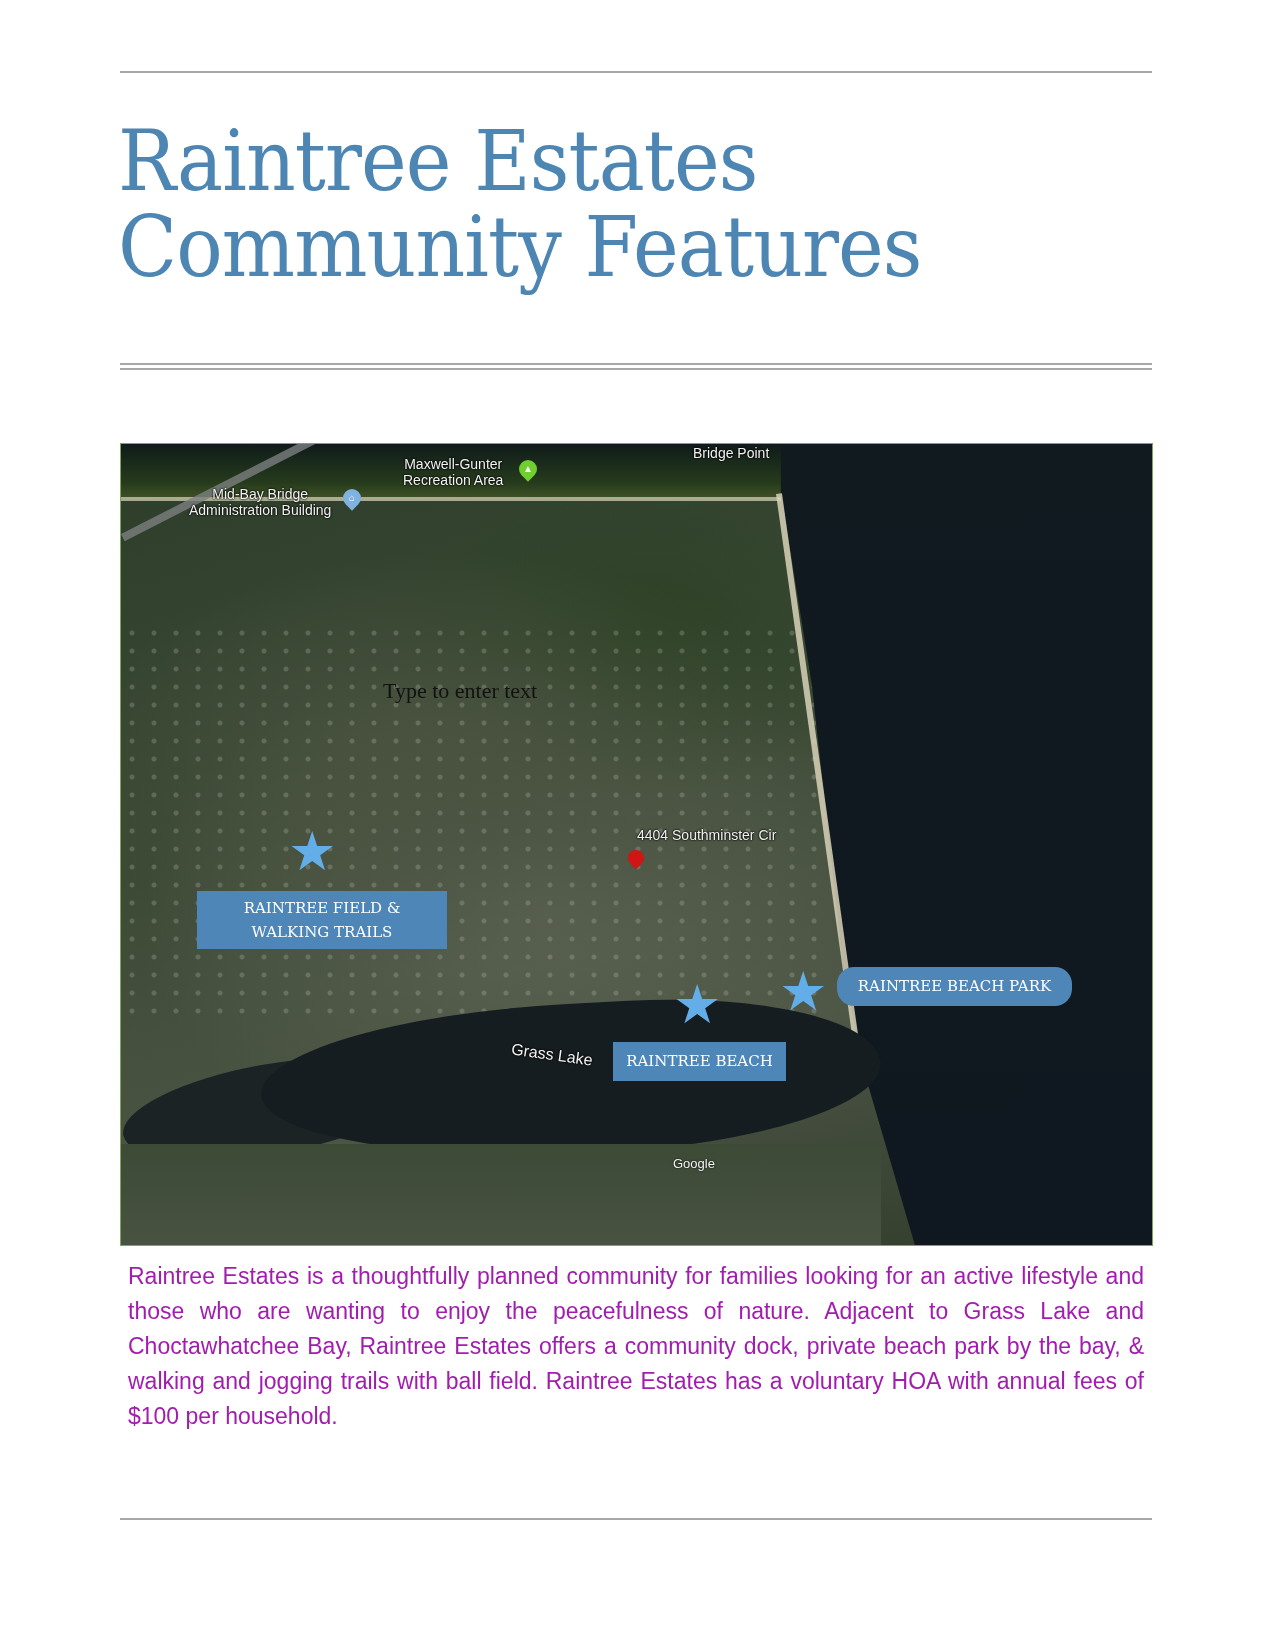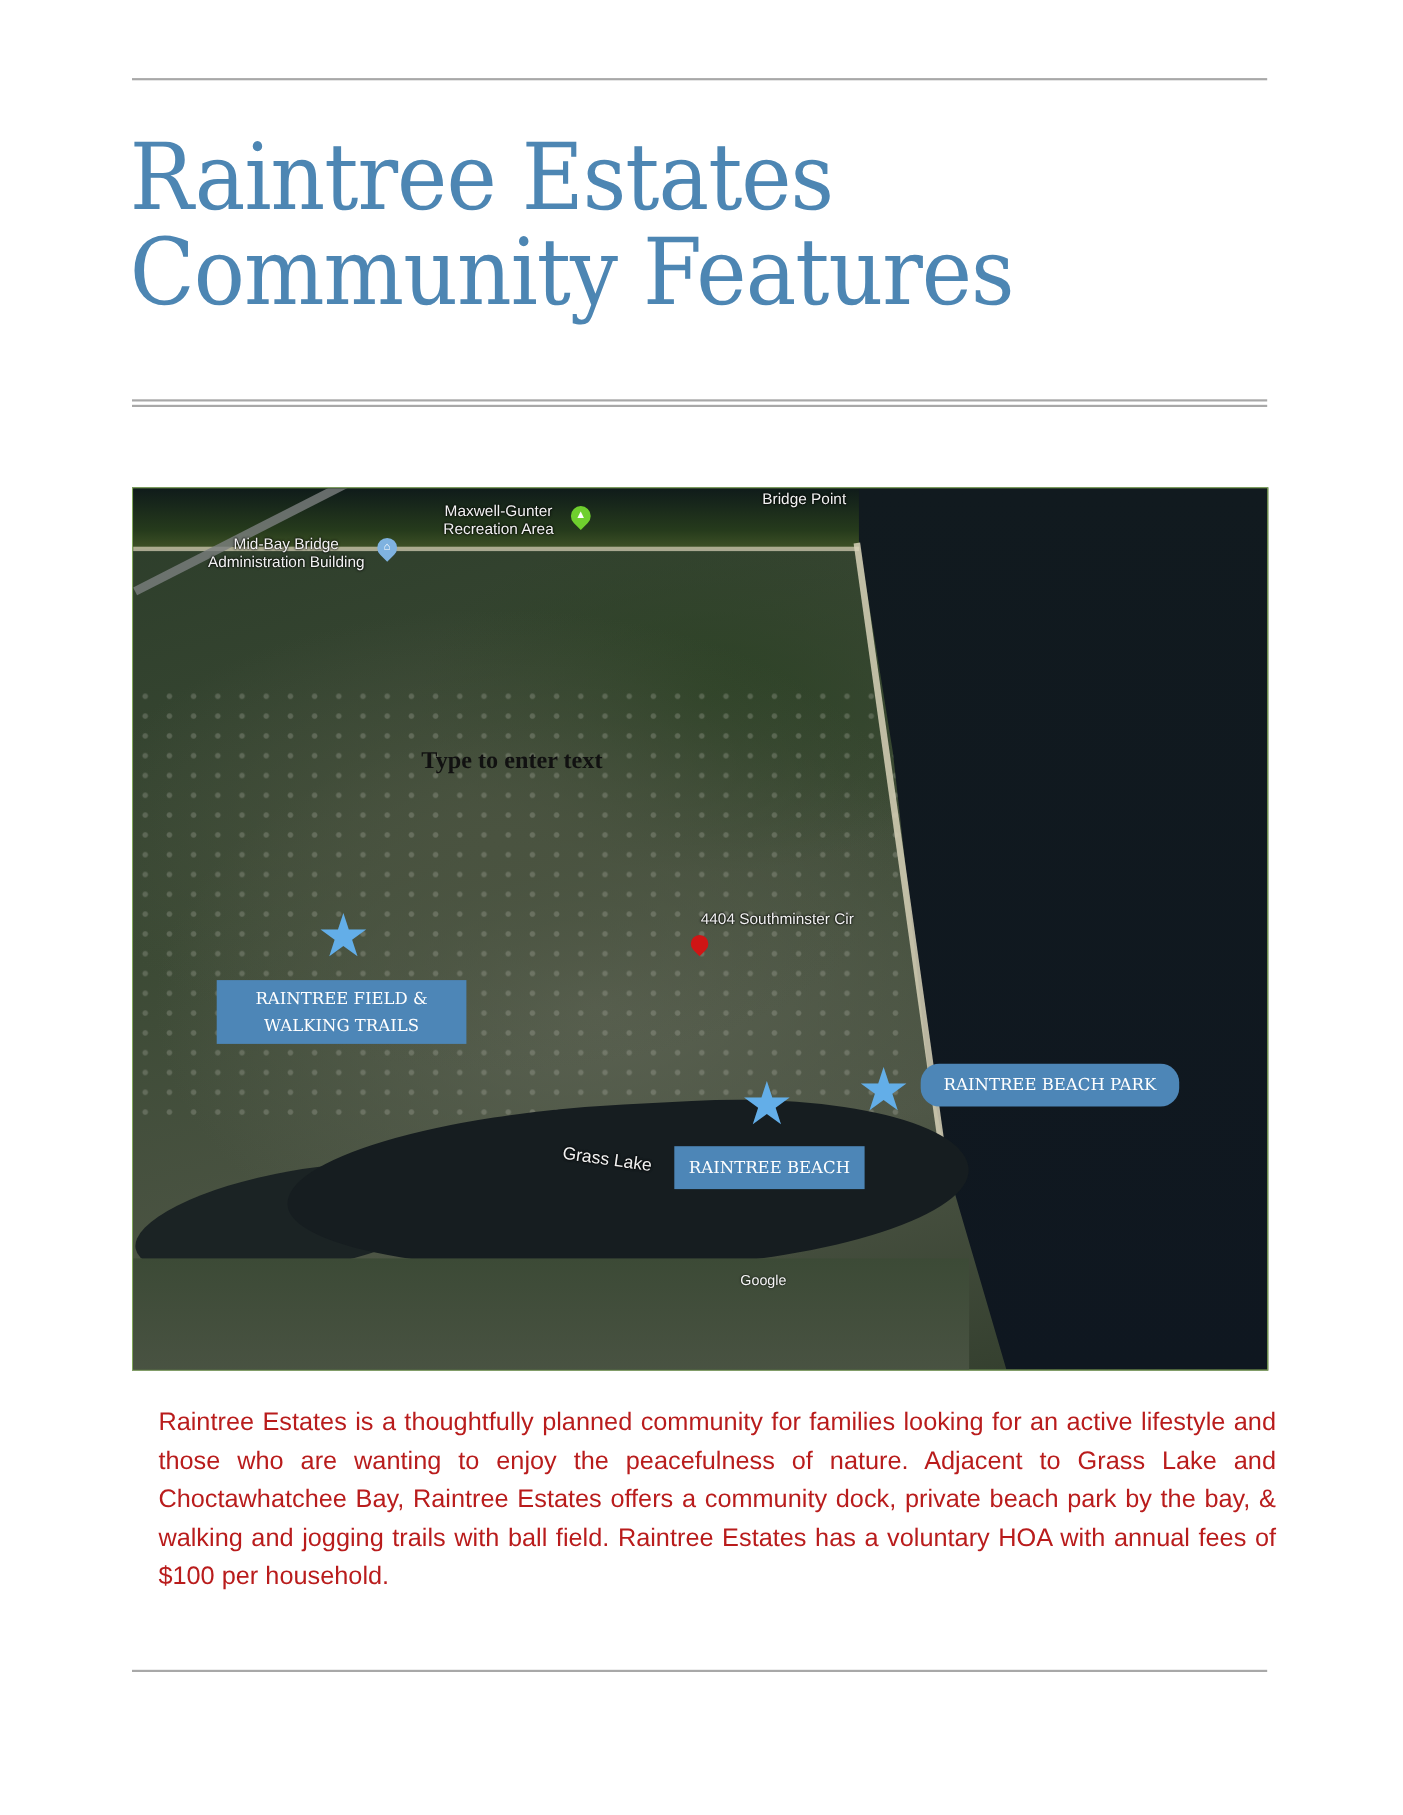--- a/index.html
+++ b/index.html
@@ -56,25 +56,25 @@
   .pin { position: absolute; width: 18px; height: 18px; border-radius: 50% 50% 50% 0; transform: rotate(-45deg); }
   .pin-blue { background: #7fb2e0; }
   .pin-green { background: #6fcf2e; }
   .pin-red { background: #d01515; width: 16px; height: 16px; }
   .pin-glyph { position: absolute; left: 0; top: 0; width: 18px; height: 18px; transform: rotate(45deg);
     color: #fff; font-size: 10px; line-height: 18px; text-align: center; }
 
   .star { position: absolute; color: #63aee8; font-size: 54px; line-height: 54px; }
   .callout { position: absolute; background: #4d86b7; color: #ffffff; font-family: "DejaVu Serif", serif;
     font-size: 15px; line-height: 24px; text-align: center; box-sizing: border-box; }
-  .overlay-text { position: absolute; color: #111; font-family: "Liberation Serif", serif; font-size: 22px; font-weight: bold; }
+  .overlay-text { position: absolute; color: #111; font-family: "Liberation Serif", serif; font-size: 22px; }
   .google { position: absolute; color: #f5f5f5; font-size: 13px; text-shadow: 0 0 2px #000; }
 
-  .body-text { position: absolute; left: 128px; top: 1259px; width: 1016px; margin: 16px;
-    color: #b91c1c; font-family: "Liberation Sans", sans-serif; font-size: 23px; line-height: 35px; text-align: justify; }
+  .body-text { position: absolute; left: 128px; top: 1259px; width: 1016px; margin: 0;
+    color: #a21caf; font-family: "Liberation Sans", sans-serif; font-size: 23px; line-height: 35px; text-align: justify; }
 </style>
 </head>
 <body>
 
 <div class="rule rule-top"></div>
 
 <h1 class="title">
   <span>Raintree Estates</span>
   <span>Community Features</span>
 </h1>
@@ -112,21 +112,21 @@
   </div>
 
   <div class="map-label" style="left:572px; top:1px;">Bridge Point</div>
 
   <div class="overlay-text" style="left:262px; top:234px;">Type to enter text</div>
 
   <div class="map-label" style="left:516px; top:383px;">4404 Southminster Cir</div>
   <div class="pin pin-red" style="left:507px; top:406px;"></div>
 
   <div class="star" style="left:167px; top:380px;">★</div>
-  <div class="callout" style="left:76px; top:447px; width:227px; height:58px; padding-top:5px;">
+  <div class="callout" style="left:76px; top:447px; width:250px; height:58px; padding-top:5px;">
     <div>RAINTREE FIELD &amp;</div>
     <div>WALKING TRAILS</div>
   </div>
 
   <div class="star" style="left:552px; top:533px;">★</div>
   <div class="star" style="left:658px; top:520px;">★</div>
 
   <div class="callout" style="left:716px; top:523px; width:235px; height:39px; padding-top:7px;border-radius:17px;">RAINTREE BEACH PARK</div>
 
   <div class="map-label" style="left:390px; top:603px; font-size:16px; transform:rotate(8deg);">Grass Lake</div>

